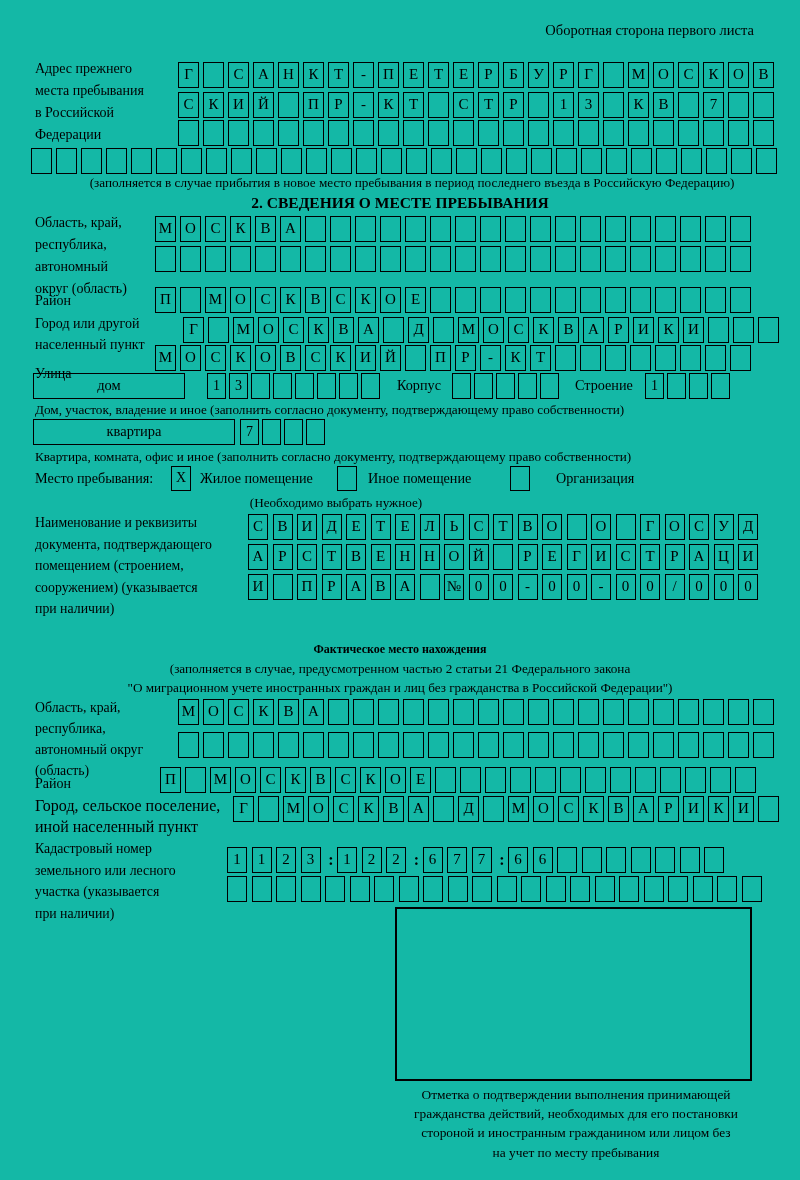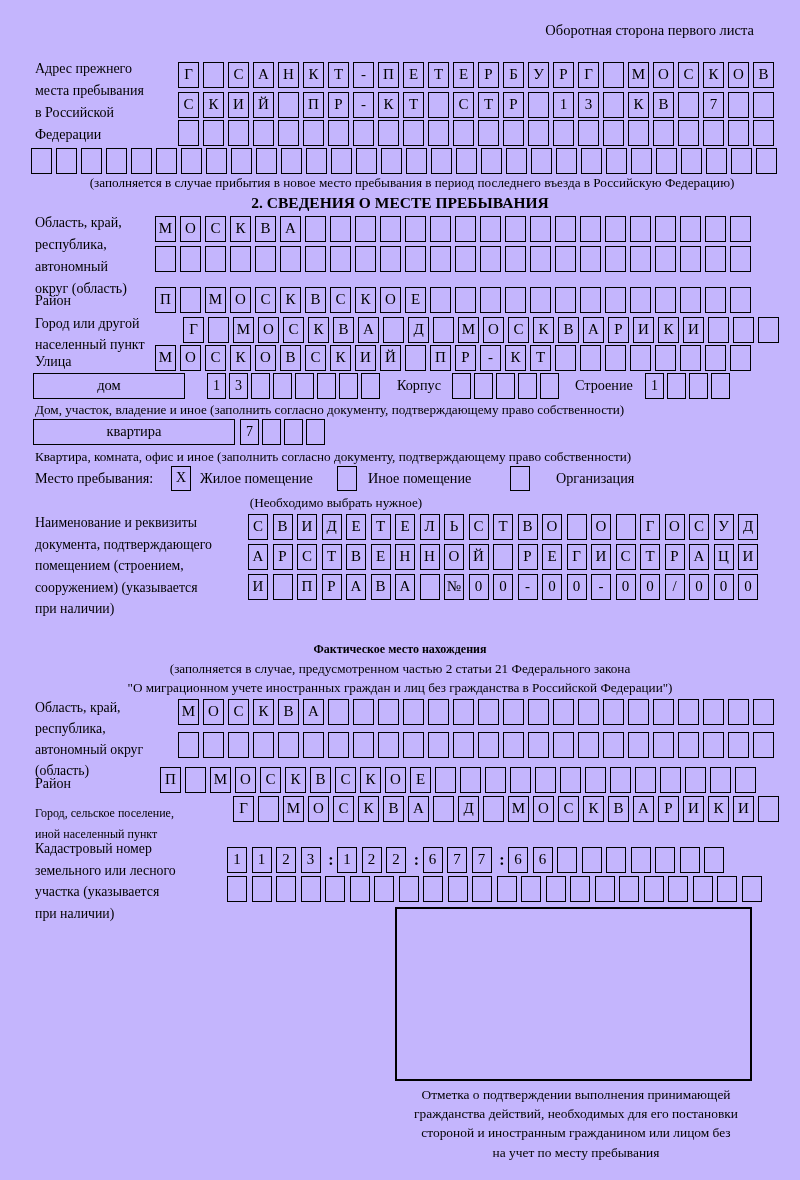--- a/index.html
+++ b/index.html
@@ -1,16 +1,16 @@
 <!DOCTYPE html>
 <html><head>
 <meta charset="utf-8">
 <style>
   html,body{margin:0;padding:0;background:#fff;}
-  #page{position:relative;width:800px;height:1180px;background:#c4b5fd;color:#000;
+  #page{position:relative;width:800px;height:1180px;background:#14b8a6;color:#000;
         font-family:"Liberation Serif","DejaVu Serif",serif;overflow:hidden;}
   .cellrow{position:absolute;display:flex;white-space:nowrap;}
   .cell{flex:none;box-sizing:border-box;width:21px;height:26px;border:1.8px solid #000;
         margin-right:4px;text-align:center;font-size:15px;line-height:23px;}
   .cellrow.small .cell{width:19px;margin-right:3px;font-size:14px;}
   .cellrow.doc .cell{width:20px;margin-right:4.5px;}
   .colon{flex:none;width:12px;text-align:center;font-size:16px;line-height:26px;font-weight:bold;}
   .label{position:absolute;font-size:14px;line-height:22px;}
   .label.small{font-size:13.8px;line-height:21.5px;}
   .caption{position:absolute;font-size:13.2px;line-height:18px;}
@@ -265,21 +265,21 @@
       <span class="cell">А</span>
       <span class="cell">Р</span>
       <span class="cell">И</span>
       <span class="cell">К</span>
       <span class="cell">И</span>
       <span class="cell"></span>
       <span class="cell"></span>
       <span class="cell"></span>
     </div>
 
-  <div class="label" style="top:351px;left:35px;">Улица</div>
+  <div class="label" style="top:363px;left:35px;">Улица</div>
   <div class="cellrow" style="top:345px;left:155px;">
       <span class="cell">М</span>
       <span class="cell">О</span>
       <span class="cell">С</span>
       <span class="cell">К</span>
       <span class="cell">О</span>
       <span class="cell">В</span>
       <span class="cell">С</span>
       <span class="cell">К</span>
       <span class="cell">И</span>
@@ -509,21 +509,21 @@
       <span class="cell"></span>
       <span class="cell"></span>
       <span class="cell"></span>
       <span class="cell"></span>
       <span class="cell"></span>
       <span class="cell"></span>
       <span class="cell"></span>
       <span class="cell"></span>
     </div>
 
-  <div class="label small" style="top:796px;left:35px;line-height:20.5px;font-size:12px;margin-top:7px;">
+  <div class="label small" style="top:796px;left:35px;line-height:20.5px;font-size:16px;">
       <div>Город, сельское поселение,</div>
       <div>иной населенный пункт</div>
     </div>
   <div class="cellrow" style="top:796px;left:233px;">
       <span class="cell">Г</span>
       <span class="cell"></span>
       <span class="cell">М</span>
       <span class="cell">О</span>
       <span class="cell">С</span>
       <span class="cell">К</span>

